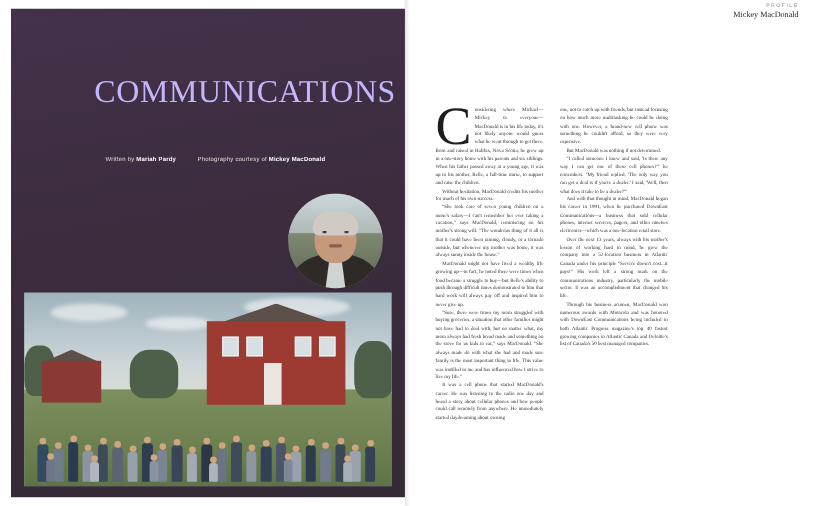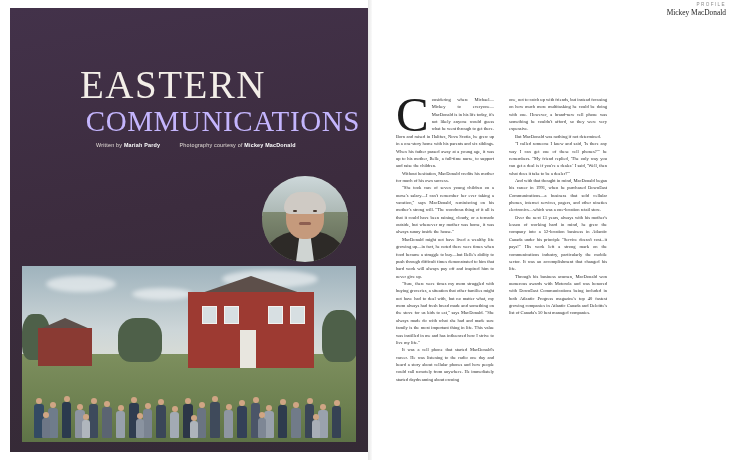--- a/index.html
+++ b/index.html
@@ -257,21 +257,20 @@
 </style>
 </head>
 <body>
 
 <div class="spread">
 
   <div class="left-page">
     <div class="purple-bg"></div>
 
     <div class="headline-wrap">
-      <div class="headline1">EASTERN</div>
       <div class="headline2">COMMUNICATIONS</div>
     </div>
 
     <div class="byline">
       <span>Written by</span>
       <span class="nm">Mariah Pardy</span>
       <span class="sep"></span>
       <span>Photography courtesy of</span>
       <span class="nm">Mickey MacDonald</span>
     </div>

